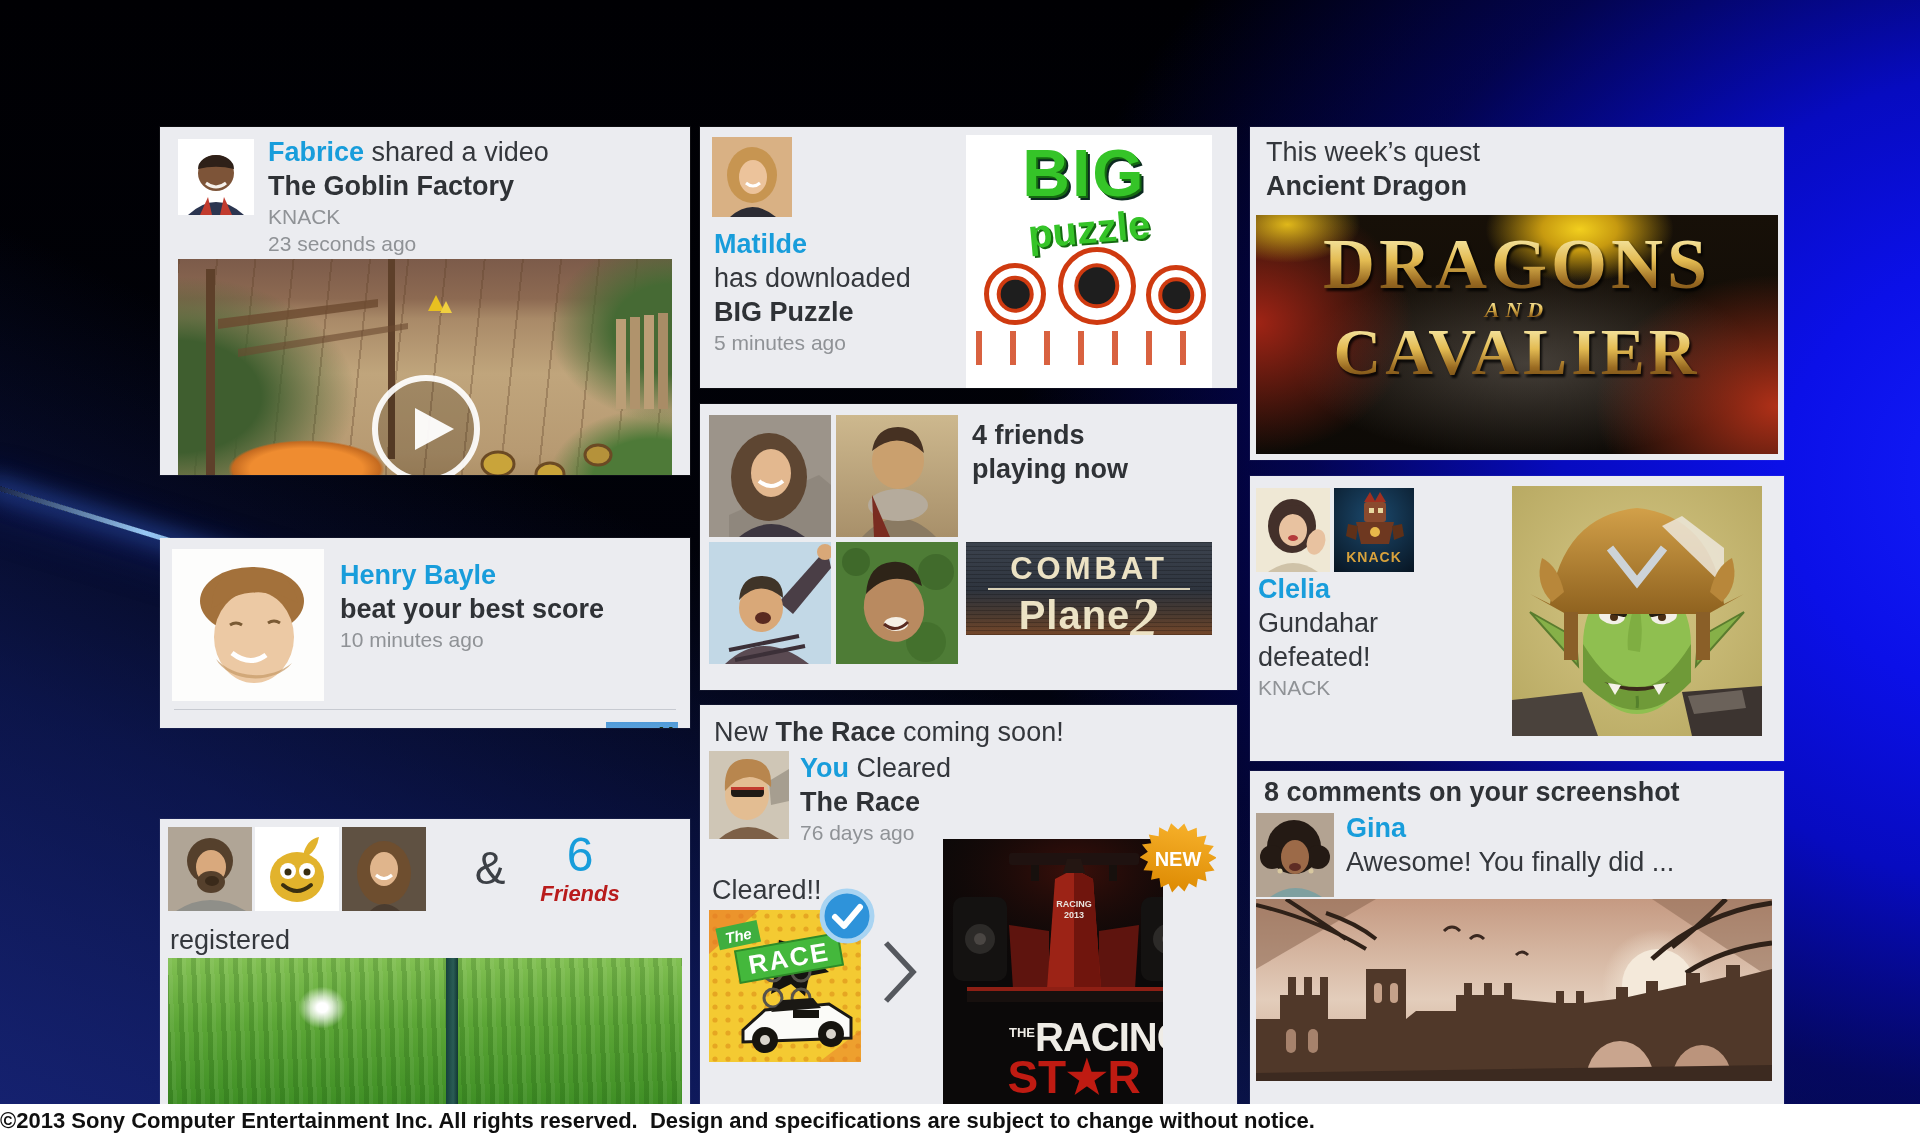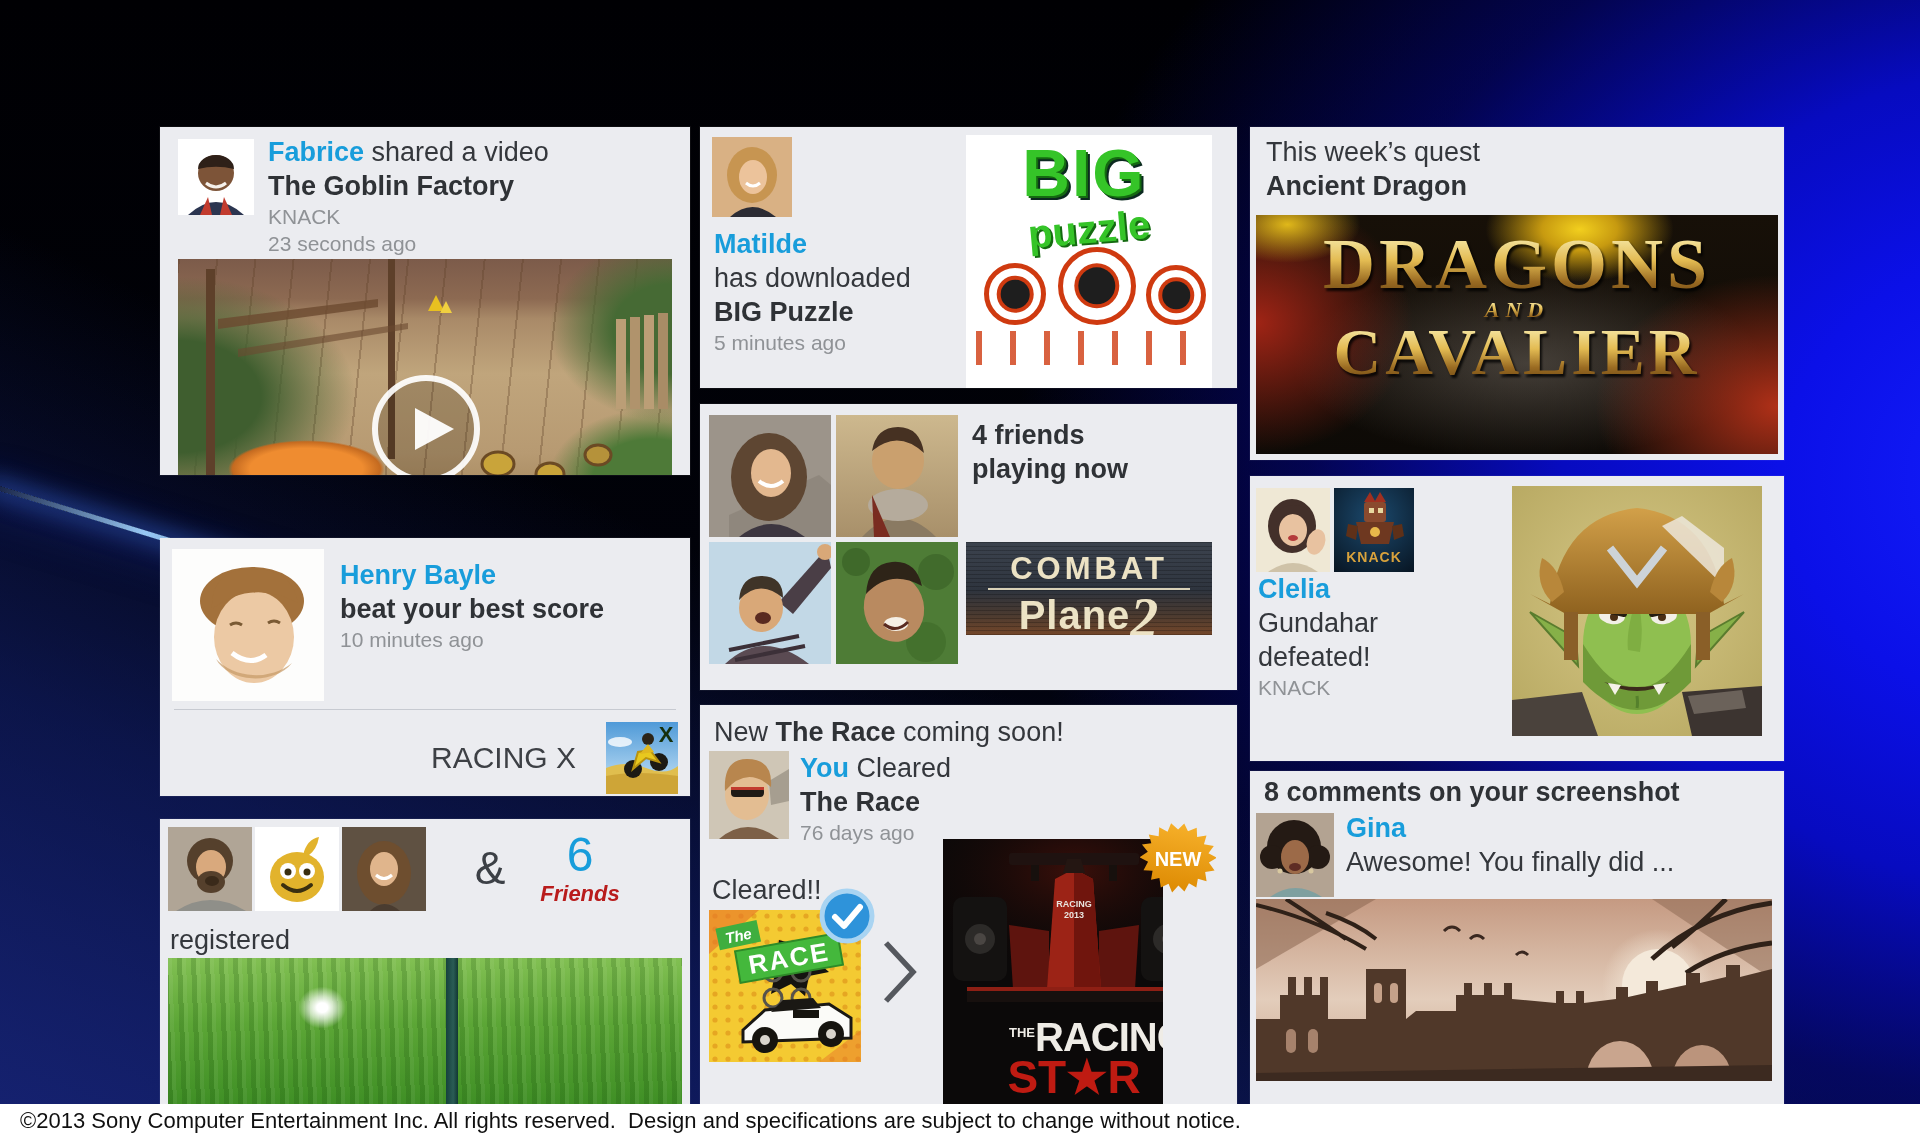--- a/index.html
+++ b/index.html
@@ -12,21 +12,21 @@
       radial-gradient(95% 130% at 108% 42%, #1420ff 0%, #0b10e8 16%, #070bc0 28%, rgba(5,7,140,.55) 42%, rgba(2,3,40,0) 58%),
       linear-gradient(205deg, rgba(0,0,0,0) 55%, rgba(20,35,120,.55) 78%, rgba(26,40,130,.8) 100%),
       linear-gradient(180deg, #000003 0%, #01020a 55%, #040a30 100%);}
   .streak{position:absolute;left:-10px;top:483px;width:540px;height:5px;transform:rotate(17deg);transform-origin:left center;
     background:linear-gradient(90deg, rgba(120,180,255,.1), rgba(160,210,255,.95) 30%, rgba(100,150,255,.35) 70%, rgba(80,120,255,0));
     box-shadow:0 0 22px 5px rgba(70,130,255,.45), 0 10px 40px 12px rgba(30,60,200,.25);}
 
   
   .card{position:absolute;background:#ebecf0;overflow:hidden;box-shadow:0 0 0 1px rgba(255,255,255,.05);}
   #card-fabrice {left:160px; top:127px; width:530px; height:348px;}
-  #card-henry   {left:160px; top:538px; width:530px; height:258px;}
+  #card-henry   {left:160px; top:538px; width:530px; height:190px;}
   #card-friends {left:160px; top:819px; width:530px; height:285px;}
   #card-matilde {left:700px; top:127px; width:537px; height:261px;}
   #card-playing {left:700px; top:404px; width:537px; height:286px;}
   #card-race    {left:700px; top:705px; width:537px; height:399px;}
   #card-quest   {left:1250px;top:127px; width:534px; height:333px;}
   #card-clelia  {left:1250px;top:476px; width:534px; height:285px;}
   #card-comments{left:1250px;top:771px; width:534px; height:333px;}
 
   .t-main{font-size:27px;line-height:34px;color:#34373c;}
   .t-bold{font-weight:700;color:#2f3236;}
@@ -136,21 +136,21 @@
   .goblin{left:262px;top:10px;width:250px;height:250px;}
 
   
   .cm-head{left:14px;top:4px;}
   .cm-avatar{left:6px;top:42px;width:78px;height:84px;}
   .cm-text{left:96px;top:40px;right:8px;}
   .castle{left:6px;top:128px;width:516px;height:182px;}
 
   
   .footer{position:absolute;left:0;right:0;bottom:0;height:34px;background:#ffffff;z-index:5;}
-  .footer span{display:block;padding-left:20px;font-size:22px;line-height:33px;color:#101010;white-space:pre;}
+  .footer span{display:block;font-size:22px;line-height:33px;color:#101010;white-space:pre;font-weight:bold;}
 </style>
 </head>
 <body>
 
 <div class="bg"></div>
 <div class="streak"></div>
 
 <div class="card" id="card-fabrice">
   <svg class="abs fab-avatar" viewBox="0 0 76 76">
     <rect width="76" height="76" fill="#ffffff"></rect>

